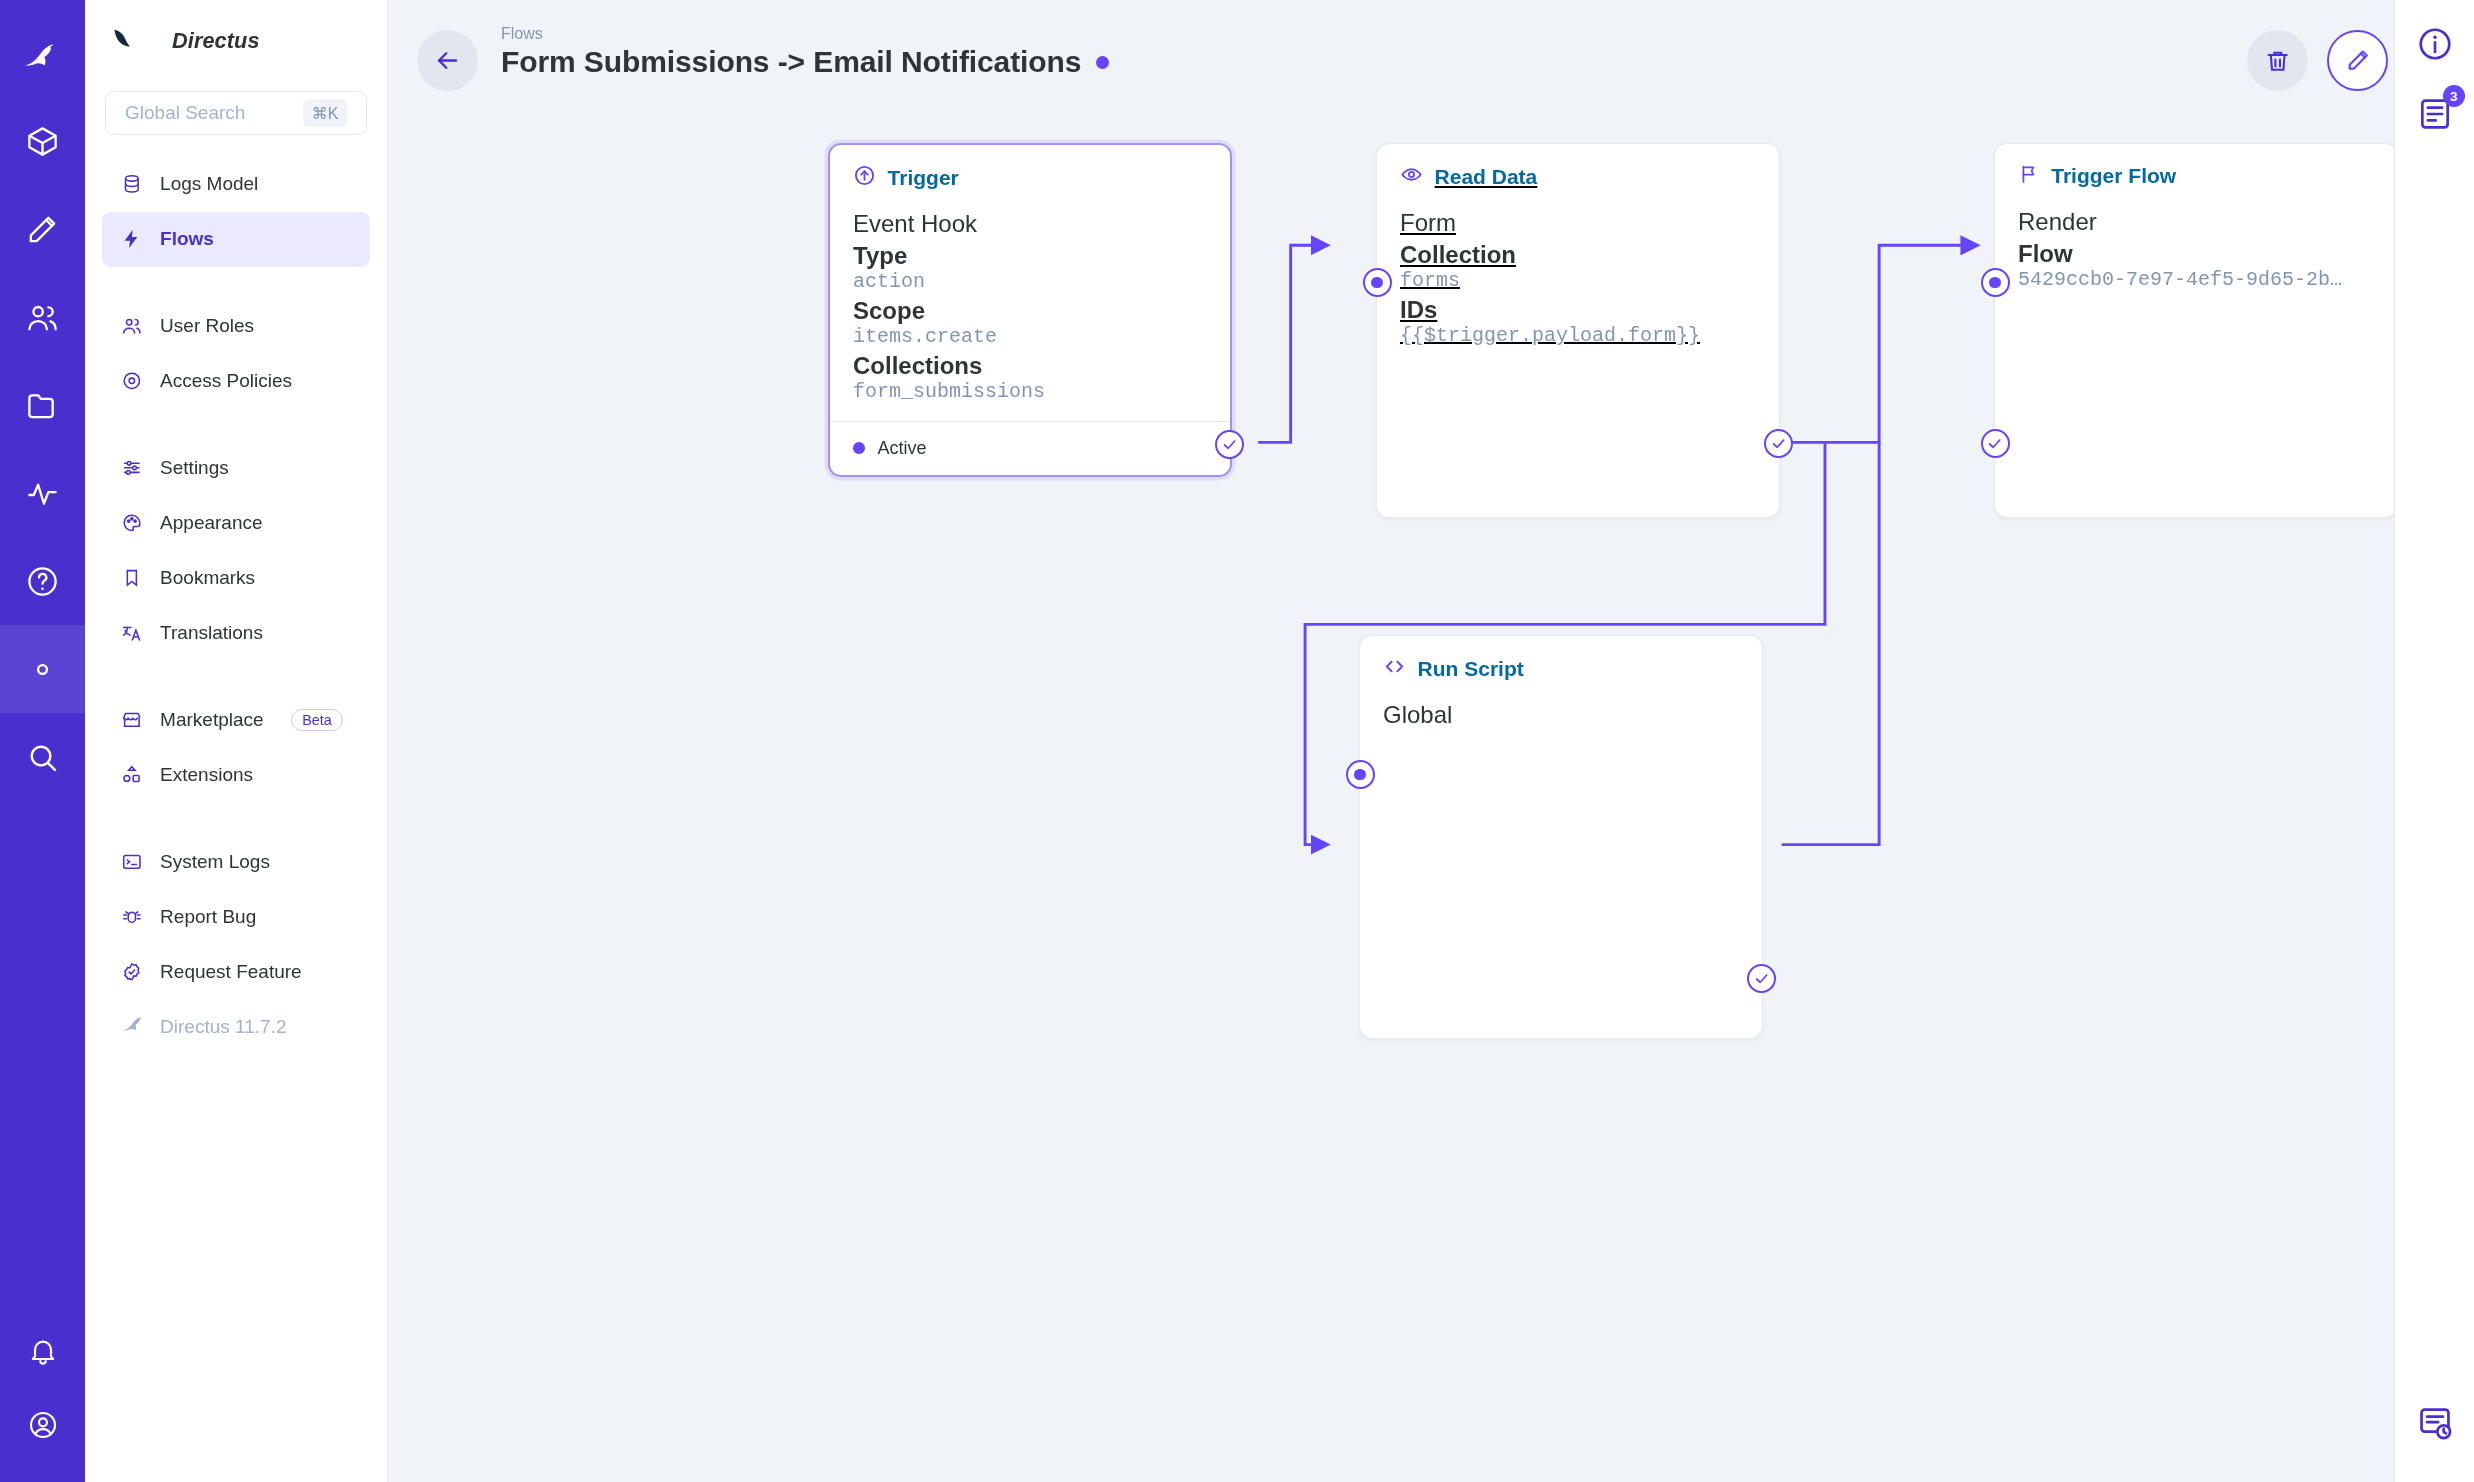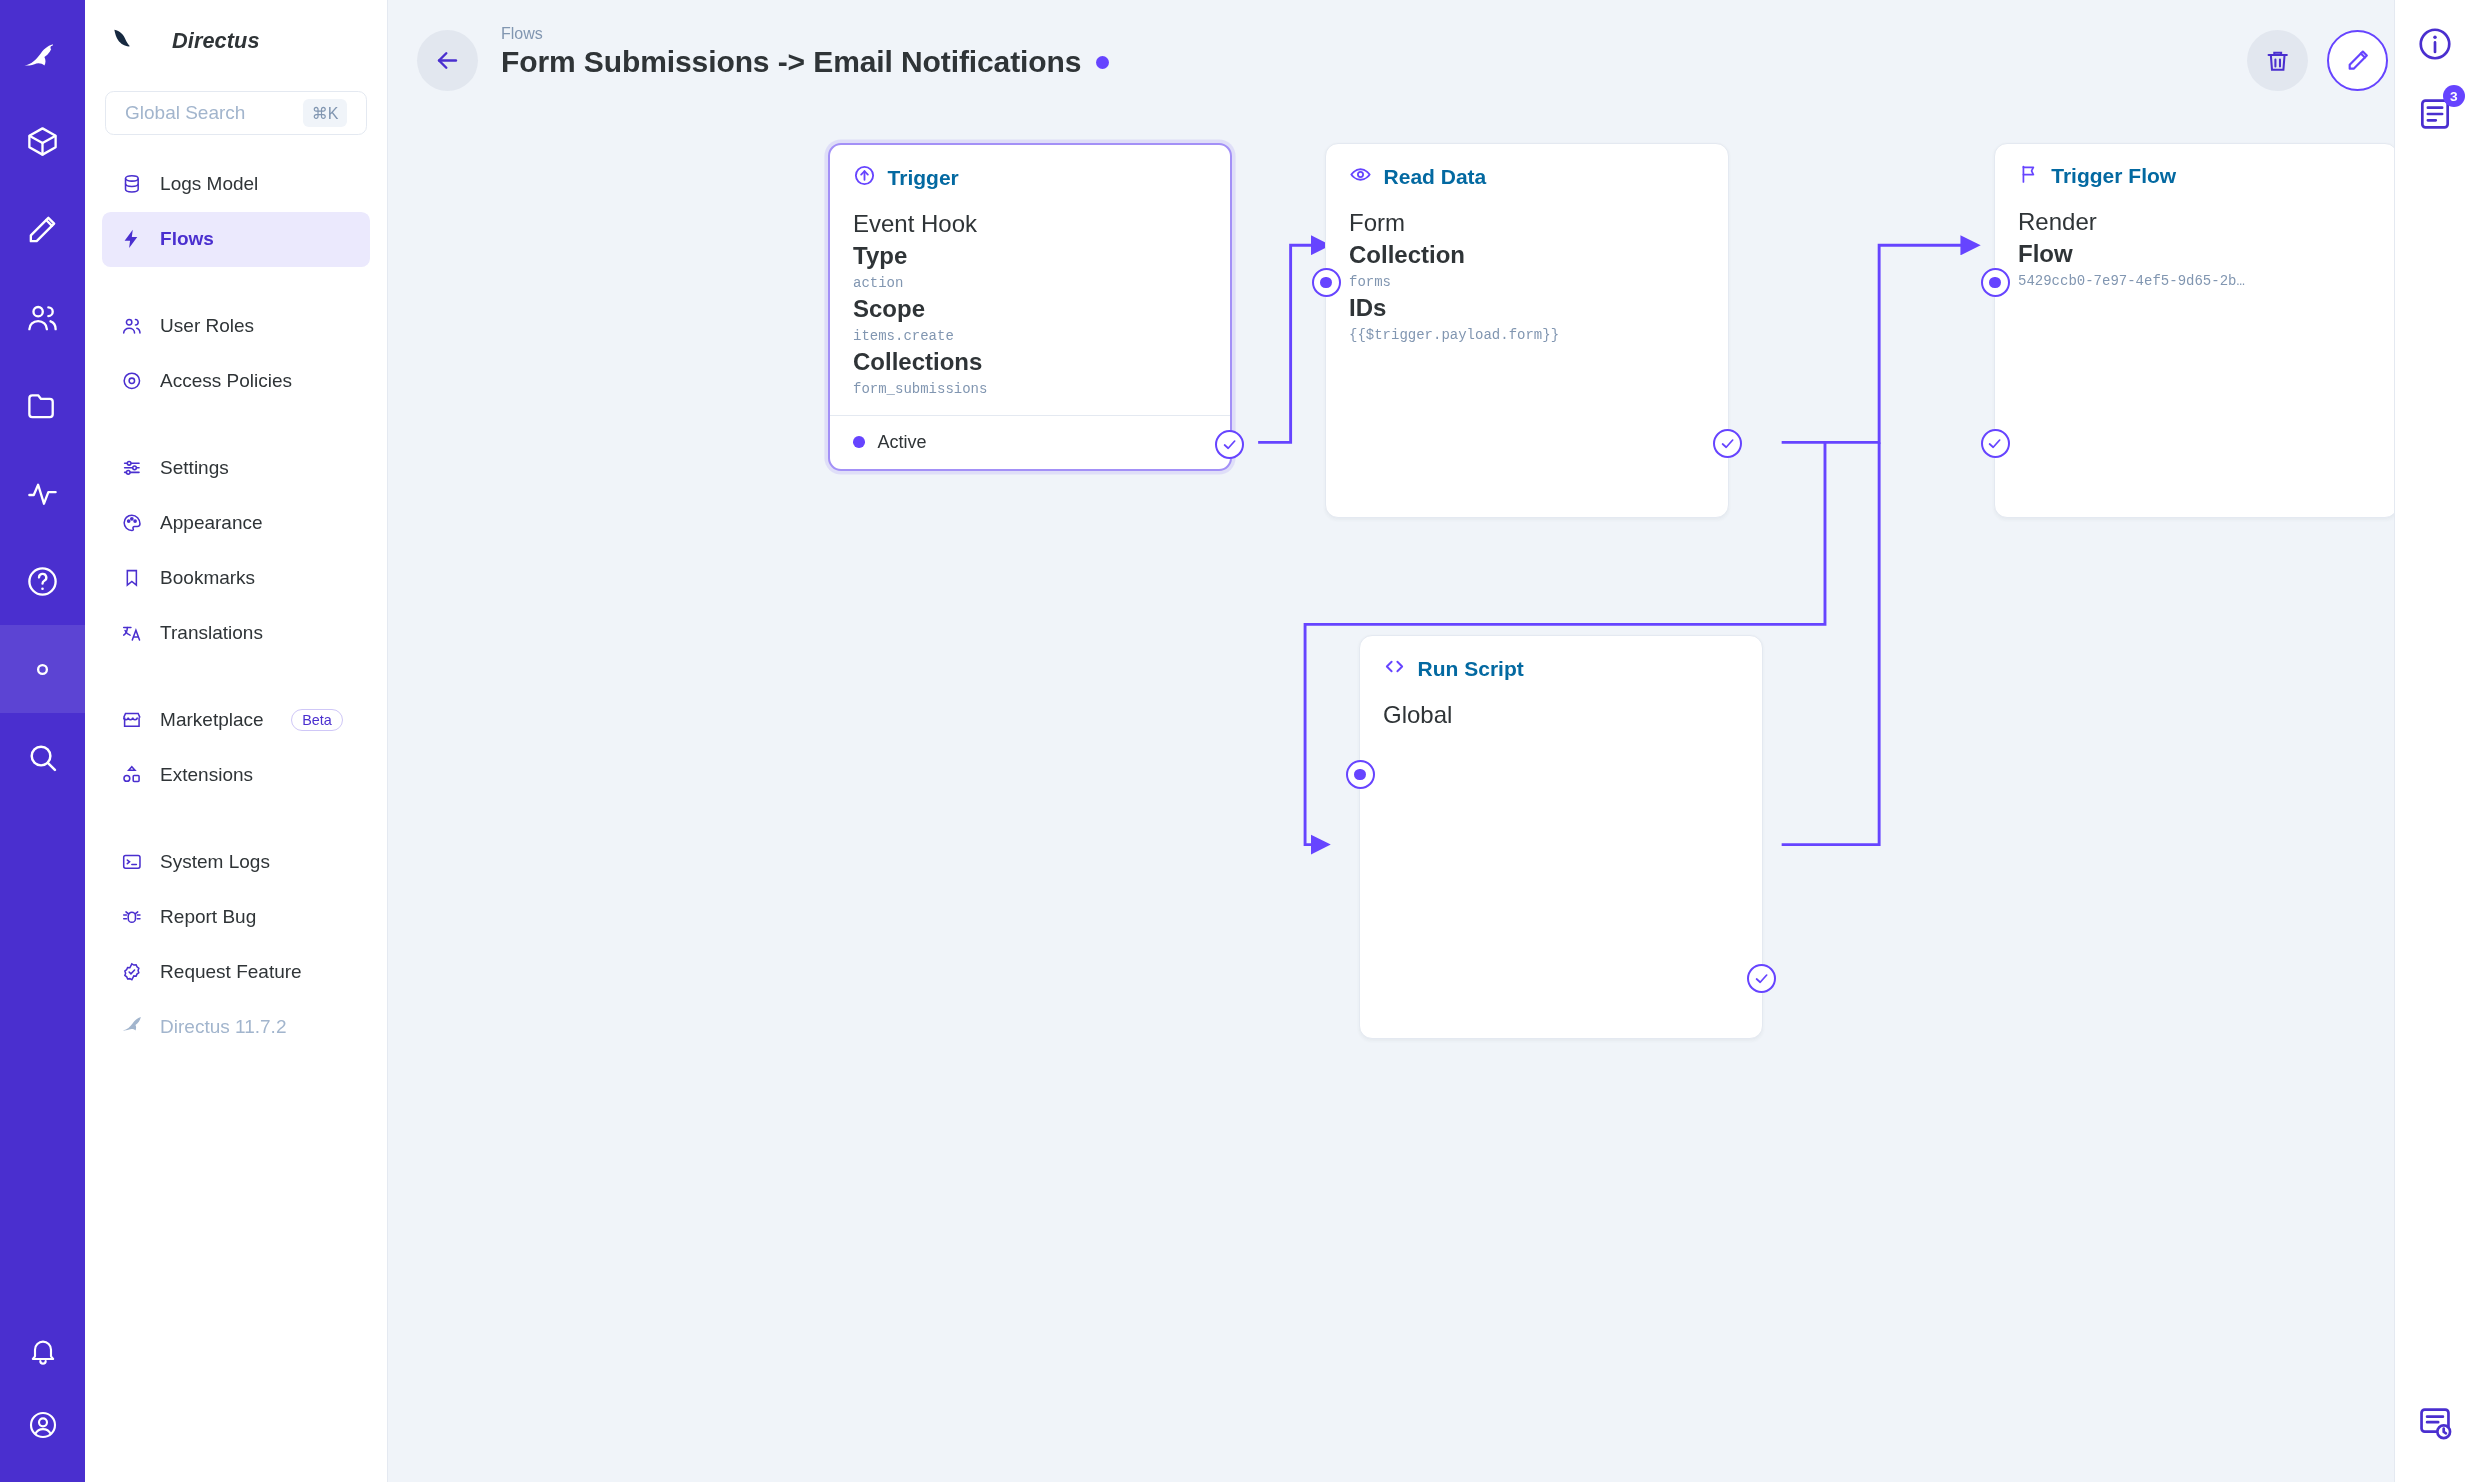--- a/index.html
+++ b/index.html
@@ -235,23 +235,22 @@
   .panel-body { padding: 10px 23px 17.3px 23px; }
   .field-label {
     font-size: 24px;
     color: #2f3437;
     font-weight: 700;
     margin-top: 4px;
   }
   .field-label.plain { font-weight: 400; }
   .field-value {
     font-family: "Liberation Mono", monospace;
-    font-size: 14px;
+    font-size: 20px;
     color: #8196b1;
-    margin-top: 5px;
     white-space: nowrap;
     overflow: hidden;
   }
   .panel-foot {
     border-top: 1.4px solid #e4e9f1;
     padding: 16px 23px;
     display: flex;
     align-items: center;
     gap: 13px;
     font-size: 18px;
@@ -611,21 +610,21 @@
           <span>Active</span>
         </div>
 
         <div class="nub" style="right:-14.4px; top:285px;">
           <svg width="17.3" height="17.3" viewBox="0 0 24 24" fill="none" stroke="#6644ff" stroke-width="2.4" stroke-linecap="round" stroke-linejoin="round">
               <path d="M5 12.5 10 17 19 7"></path>
             </svg>
         </div>
       </div>
 
-      <div class="panel" style="left:937px; top:35px; height:375px;">
+      <div class="panel" style="left:988px; top:35px; height:375px;text-decoration:underline;">
         <div class="panel-head">
           <span>
             <svg width="23" height="23" viewBox="0 0 24 24" fill="none" stroke="#6644ff" stroke-width="1.9" stroke-linecap="round">
                 <path d="M2.5 12S6 6.5 12 6.5 21.5 12 21.5 12 18 17.5 12 17.5 2.5 12 2.5 12z"></path>
                 <circle cx="12" cy="12" r="2.7"></circle>
               </svg>
           </span>
           <span>Read Data</span>
         </div>
         <div class="panel-body">

